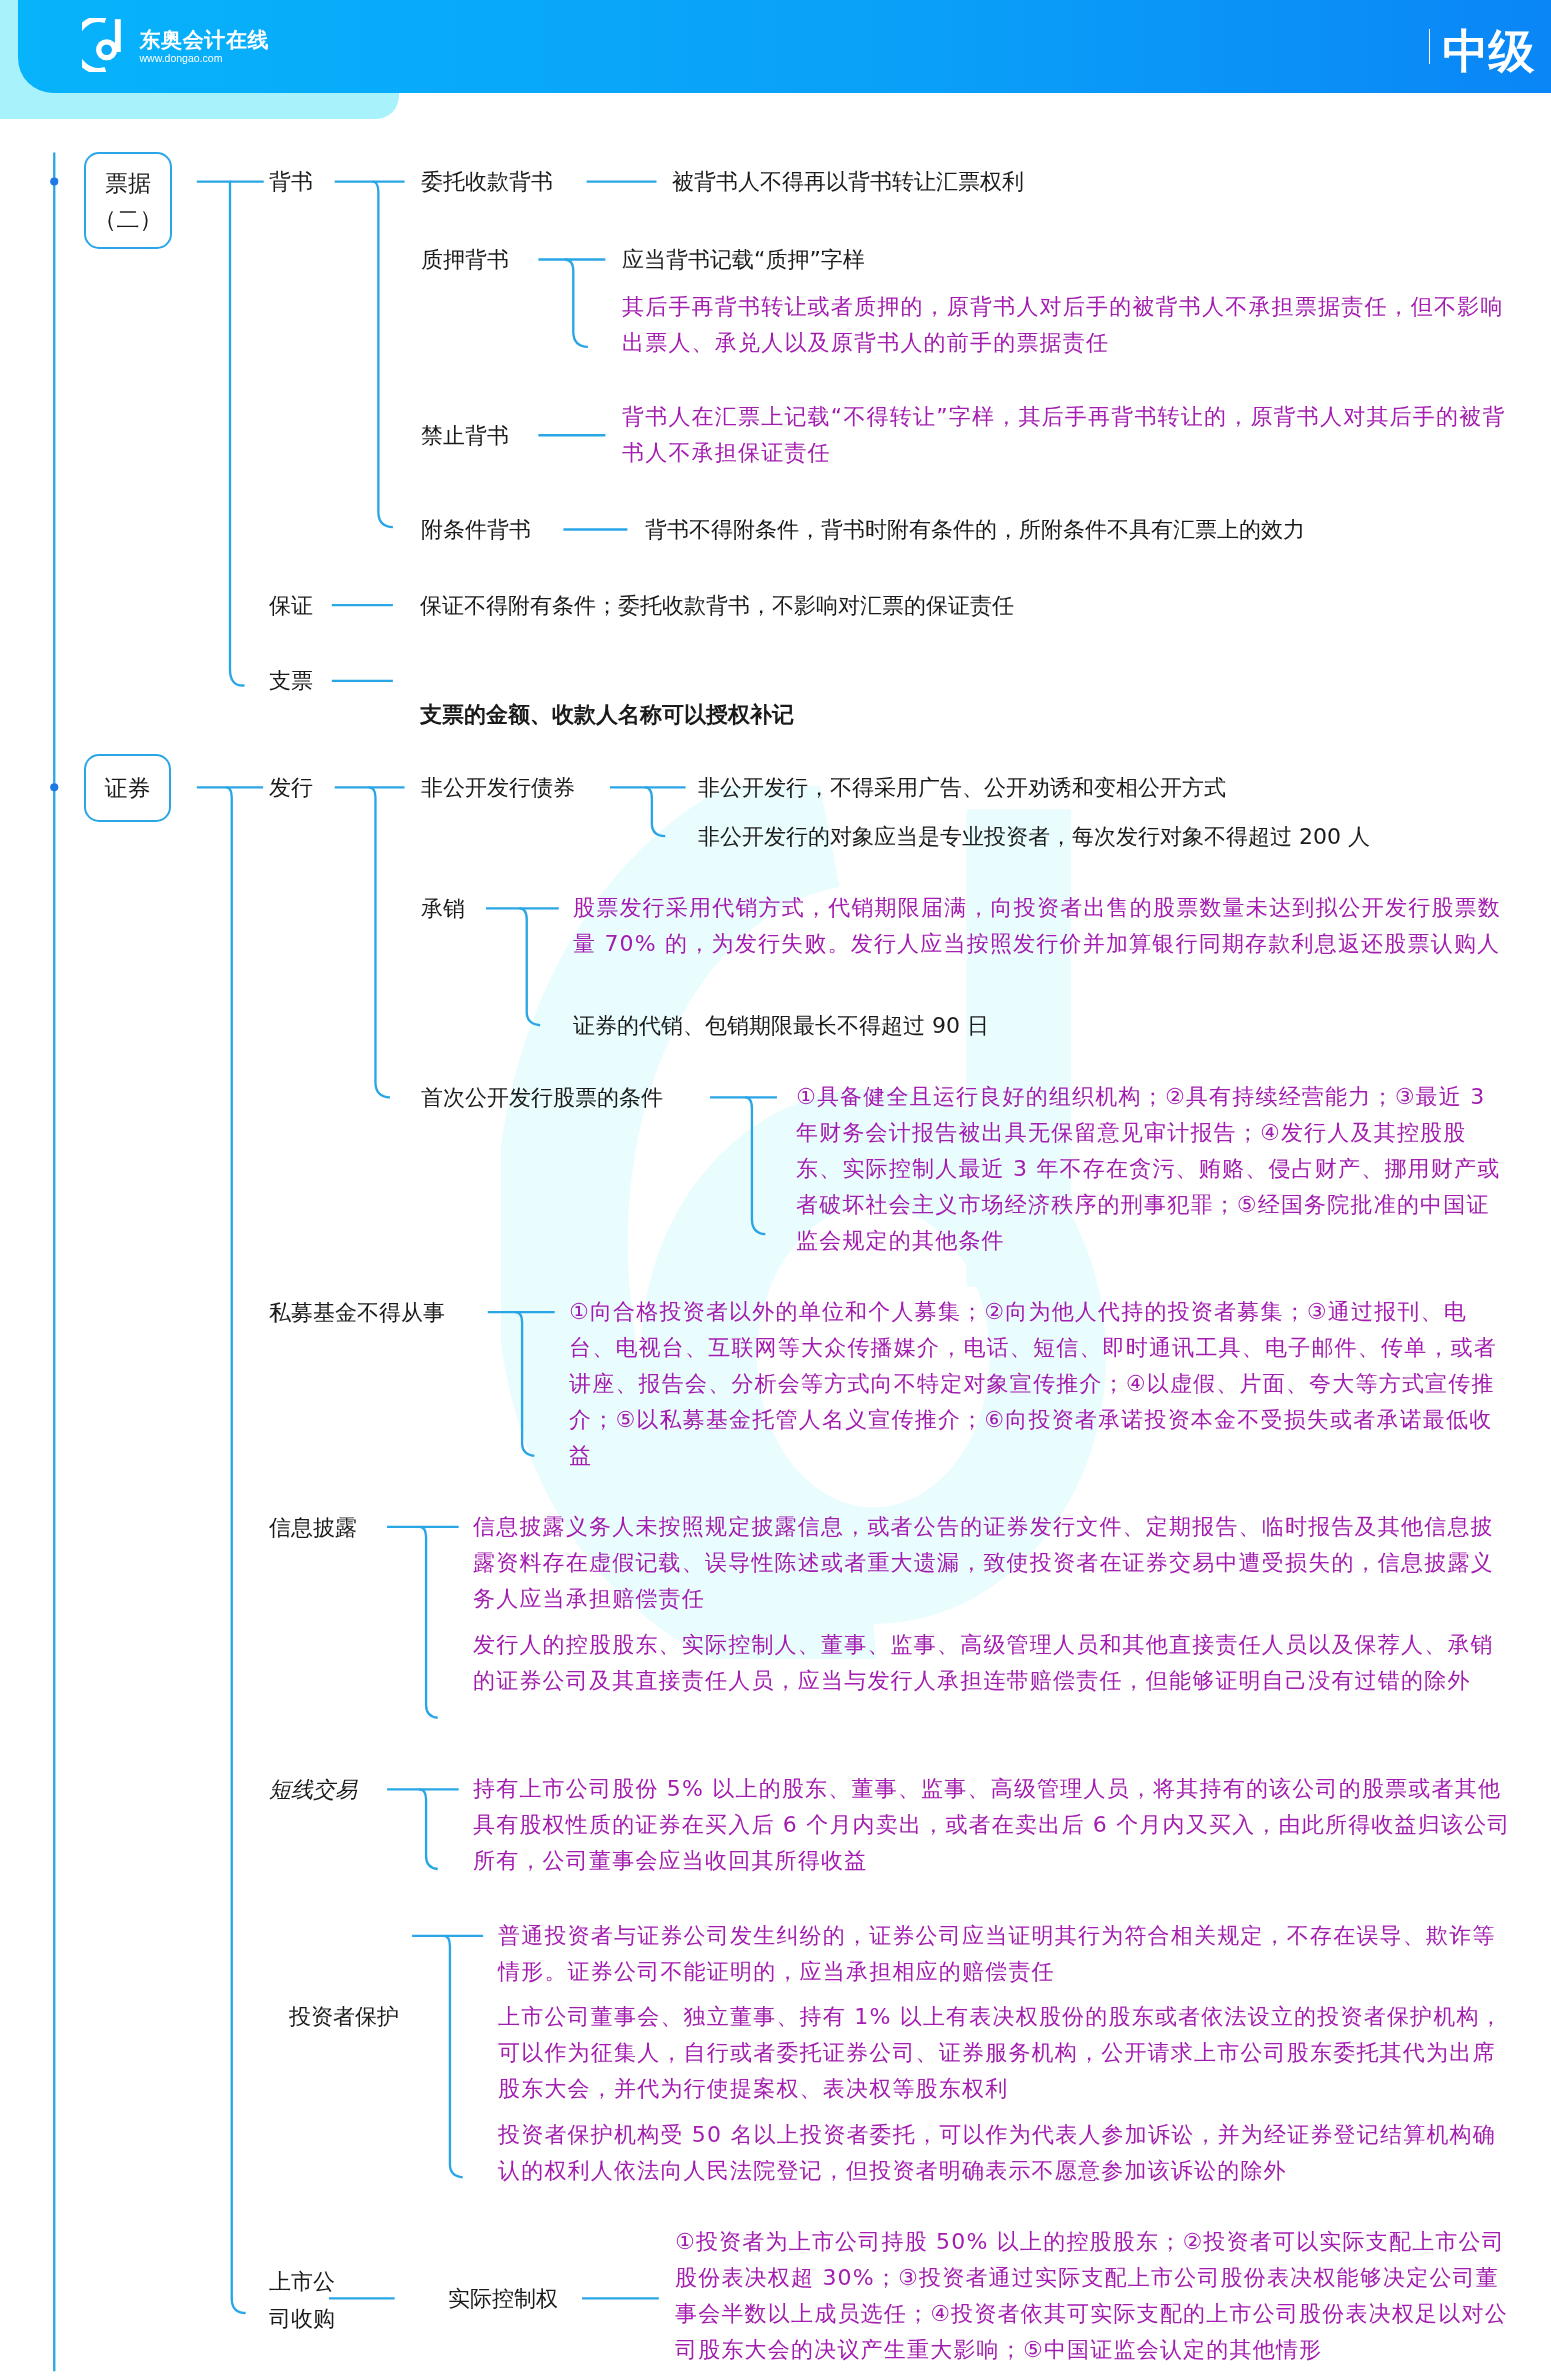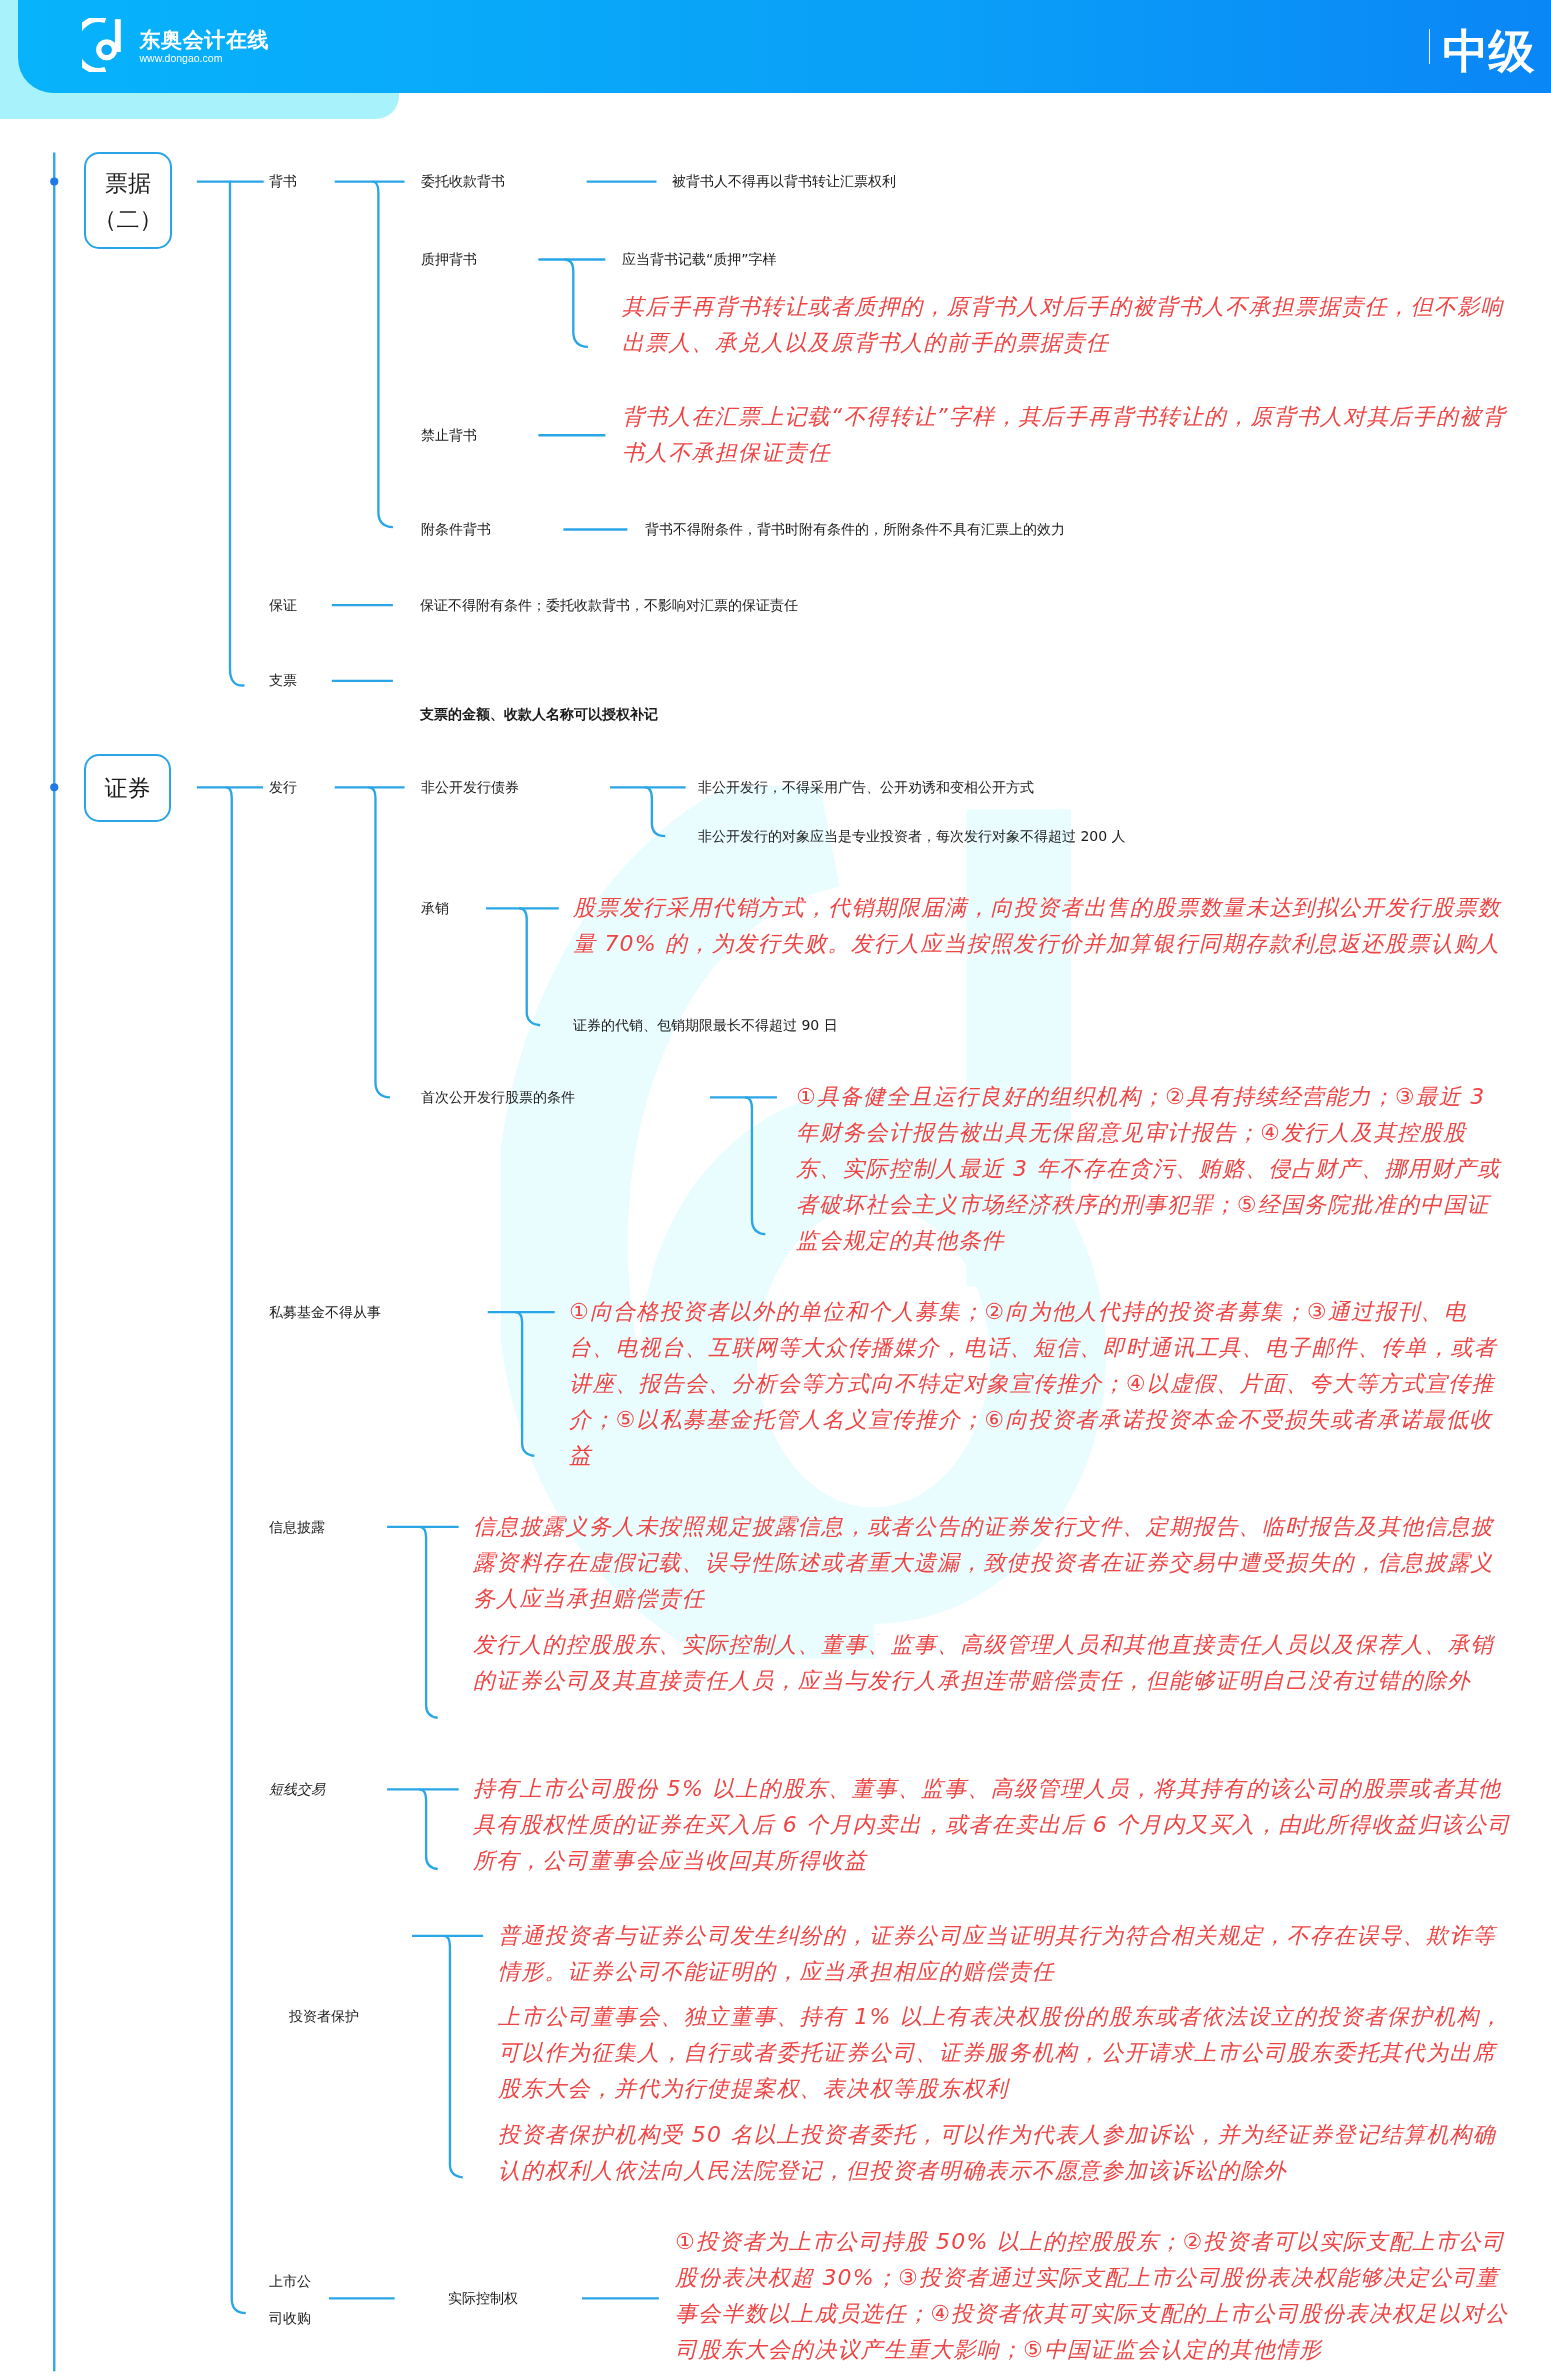--- a/index.html
+++ b/index.html
@@ -11,22 +11,22 @@
             border-radius:0 0 0 35px; }
   .logo-mark { position:absolute; left:64px; top:17.5px; width:47px; height:54px; }
   .logo-cn { position:absolute; left:122px; top:25.6px; font-size:21px; font-weight:bold; color:#fff; letter-spacing:0.6px; }
   .logo-url { position:absolute; left:122px; top:52px; font-size:10.5px; color:#fff; font-family:"Liberation Sans",sans-serif; }
   .level-sep { position:absolute; left:1411px; top:29px; width:1.7px; height:35px; background:#fff; }
   .level { position:absolute; left:1425px; top:21px; font-size:46px; font-weight:bold; color:#fff; }
 
   .watermark { position:absolute; left:501px; top:786px; width:640px; height:873px; opacity:1; }
 
   .lines { position:absolute; left:0; top:0; width:1551px; height:2377px; }
-  .t { position:absolute; font-size:14px; line-height:37px; white-space:nowrap; color:#1a1a1a; }
-  .p { position:absolute; font-size:22px; line-height:36px; color:#ef4444; letter-spacing:1.2px;font-style:italic; }
+  .t { position:absolute; font-size:22px; line-height:37px; white-space:nowrap; color:#1a1a1a; }
+  .p { position:absolute; font-size:22px; line-height:36px; color:#a21caf; letter-spacing:1.2px; }
   .box { position:absolute; border:2.3px solid #2aa6e6; border-radius:15px; box-sizing:border-box;
          display:flex; align-items:center; justify-content:center; text-align:center;
          font-size:23px; line-height:36px; background:#fff; }
 </style>
 </head>
 <body>
 
 <div class="header-tab"></div>
 <div class="header">
   <svg class="logo-mark" viewBox="0 0 80 92">

